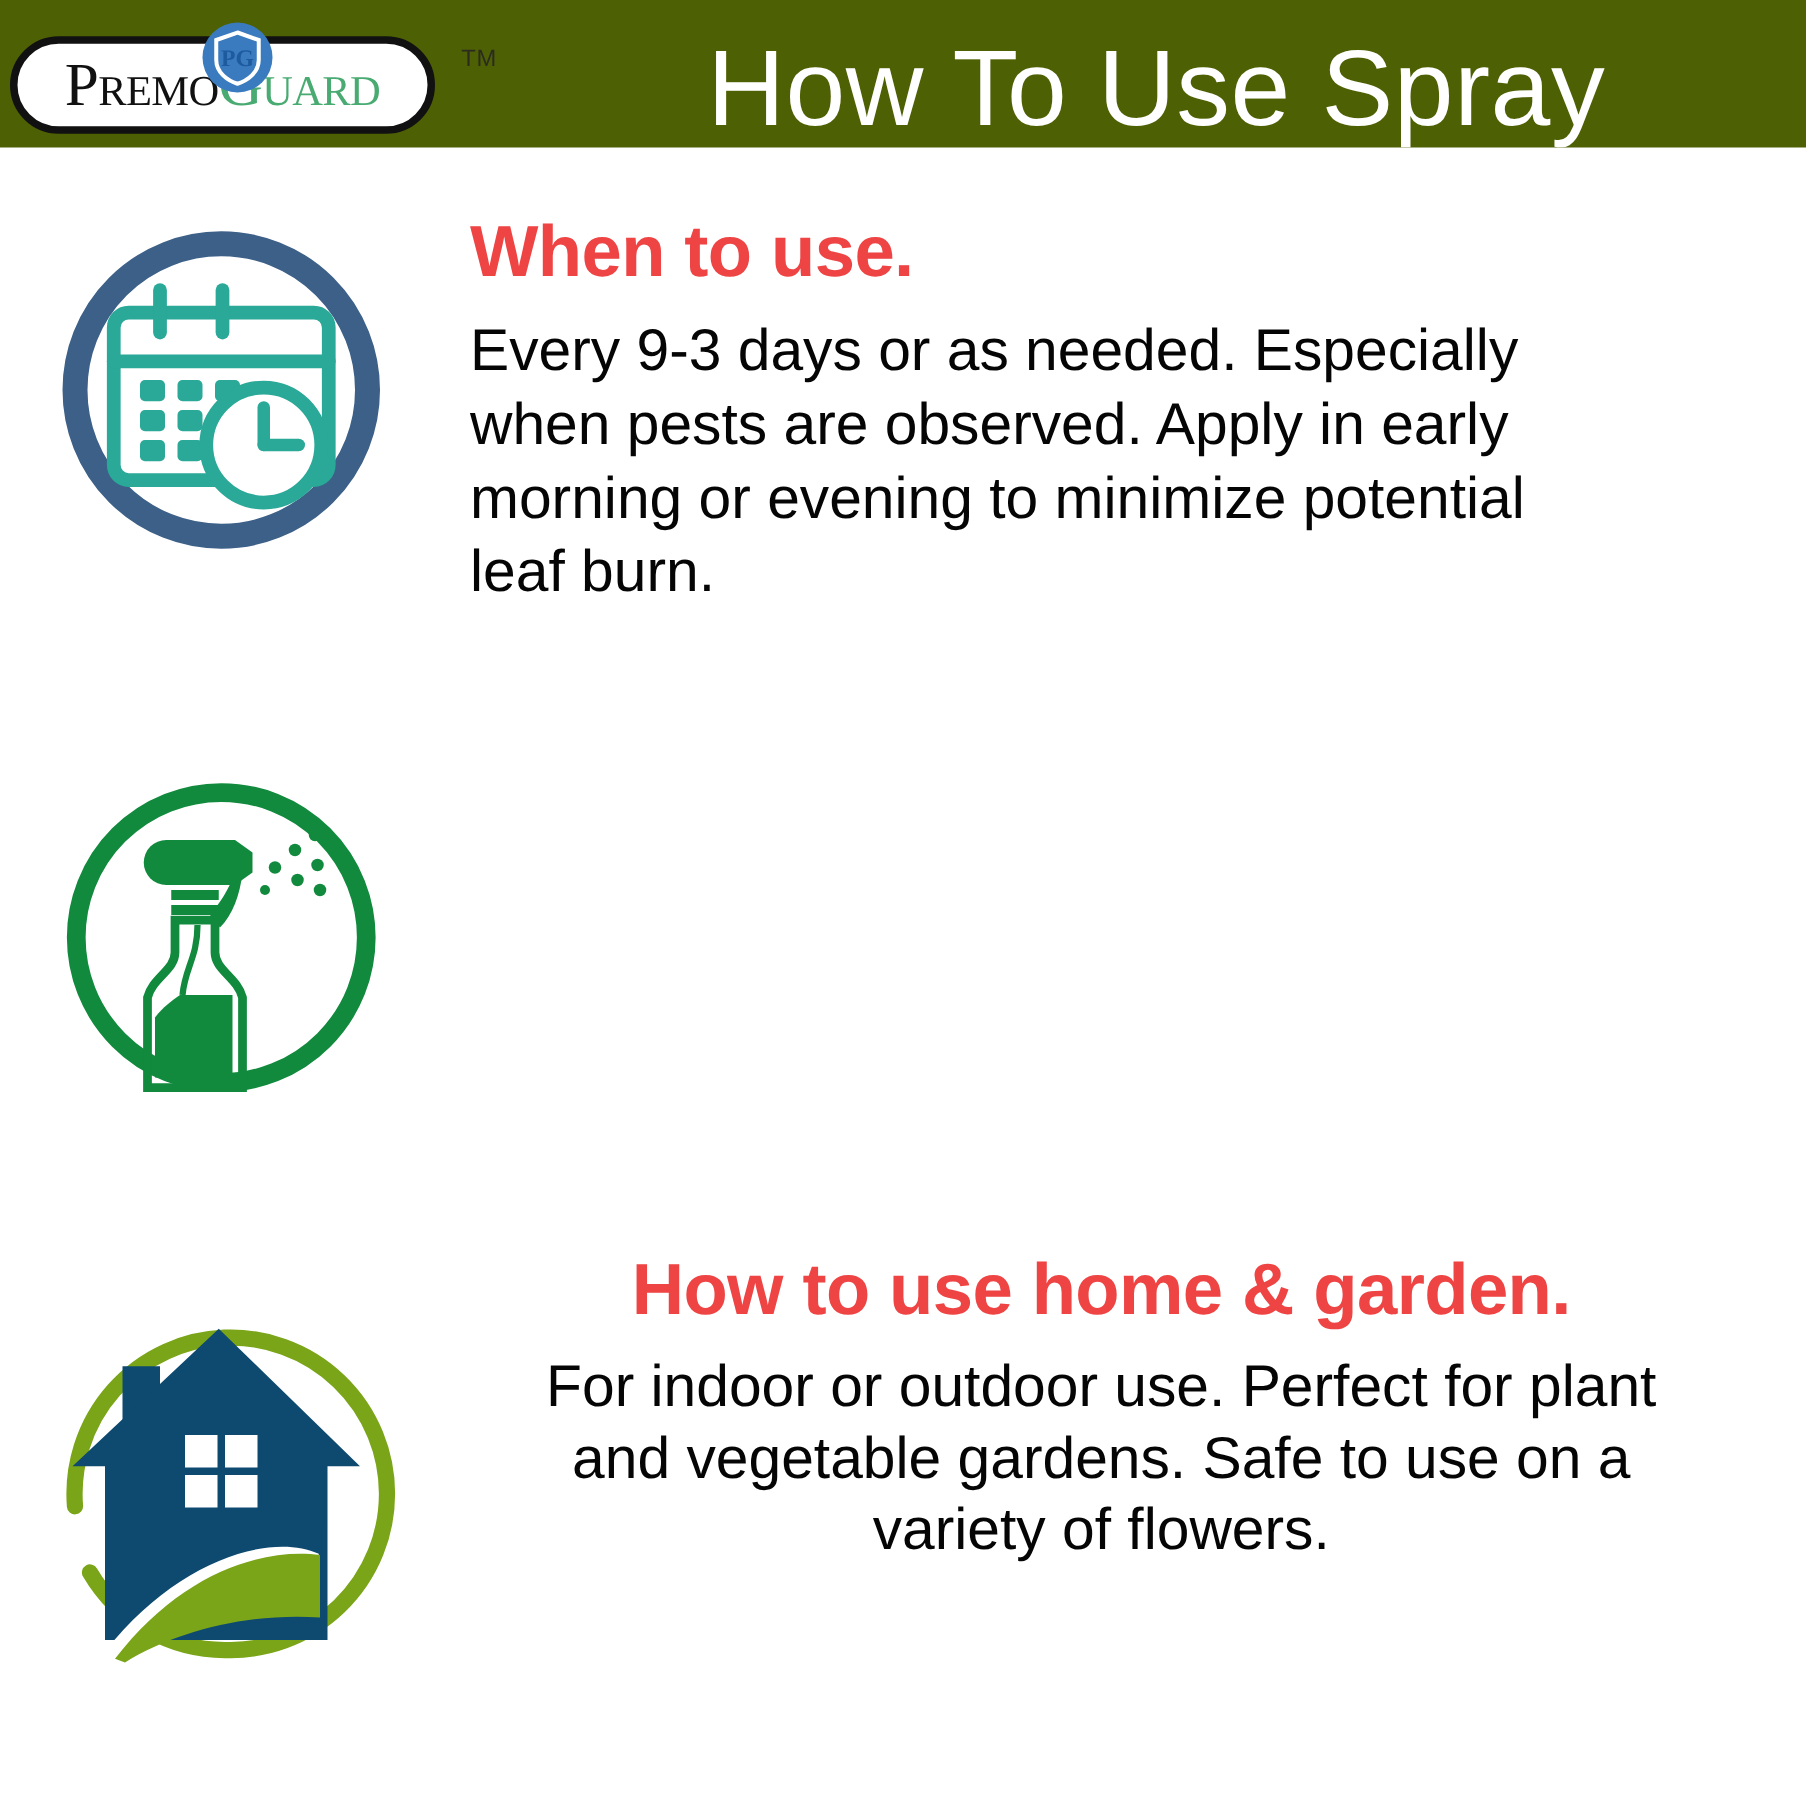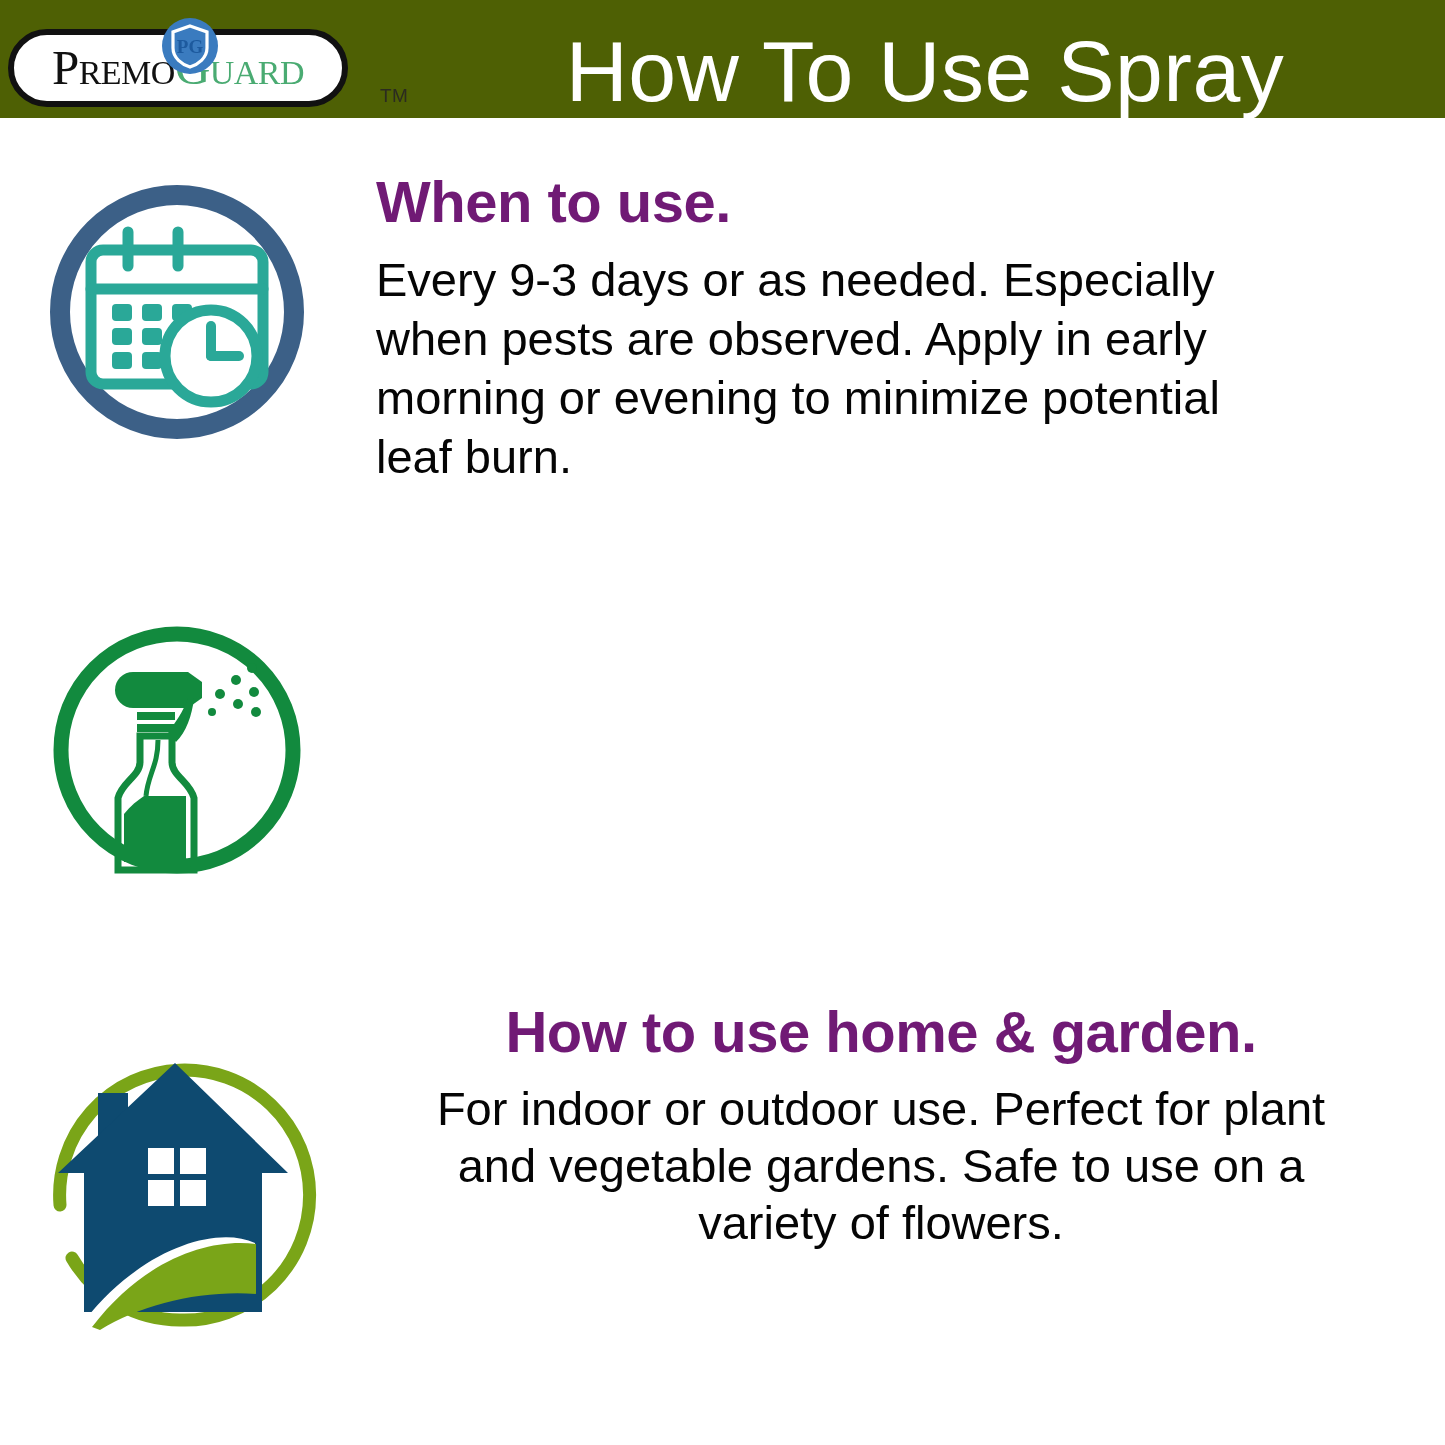--- a/index.html
+++ b/index.html
@@ -68,27 +68,26 @@
   .shield-badge {
     position: absolute;
     left: 153px;
     top: 0px;
     width: 58px;
     height: 58px;
     z-index: 5;
   }
   .tm-mark {
     position: absolute;
-    left: 372px;
+    left: 361px;
     top: 20px;
     font-family: "Liberation Sans", sans-serif;
     font-size: 19px;
     color: #2b2b20;
     letter-spacing: 0.5px;
-    margin-top: 48px;
   }
   .header-title {
     position: absolute;
     left: 420px;
     top: 15px;
     width: 1010px;
     height: 118px;
     line-height: 112px;
     text-align: center;
     color: #ffffff;
@@ -123,21 +122,21 @@
   #text-0 { left: 376px; width: 930px; }
   #text-1 { left: 388px; width: 990px; }
   #text-2 { left: 396px; width: 970px; text-align: center; }
 
   .sec-heading {
     margin: 0;
     font-family: "Liberation Sans", sans-serif;
     font-weight: bold;
     font-size: 57px;
     line-height: 64px;
-    color: #701a75;
+    color: #ef4444;
     letter-spacing: -0.5px;
     white-space: nowrap;
   }
   .sec-body {
     margin: 14px 0 0 0;
     font-family: "Liberation Sans", sans-serif;
     font-weight: 400;
     font-size: 47px;
     line-height: 59px;
     color: #050505;

